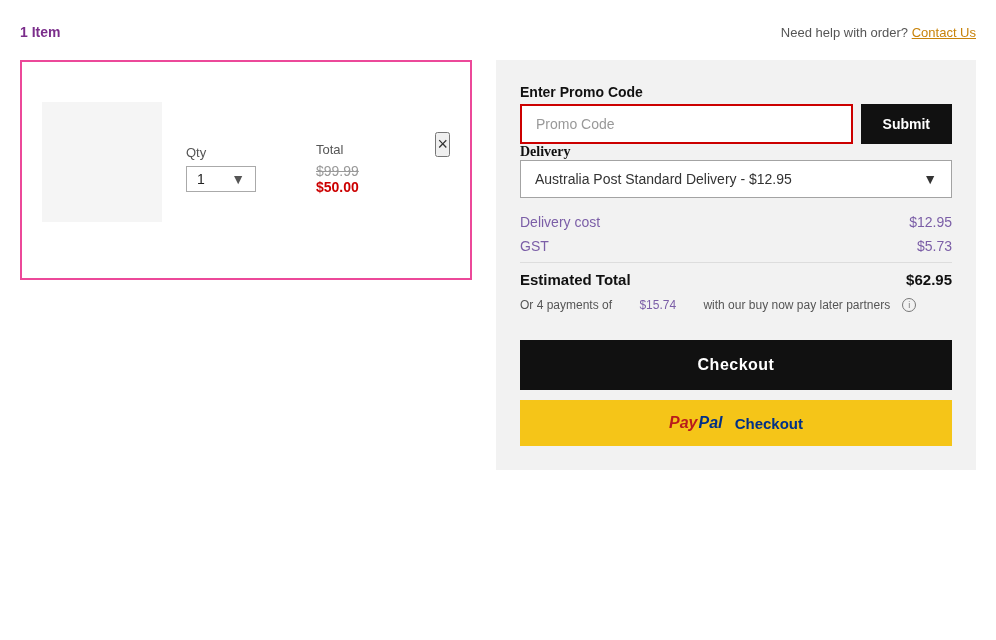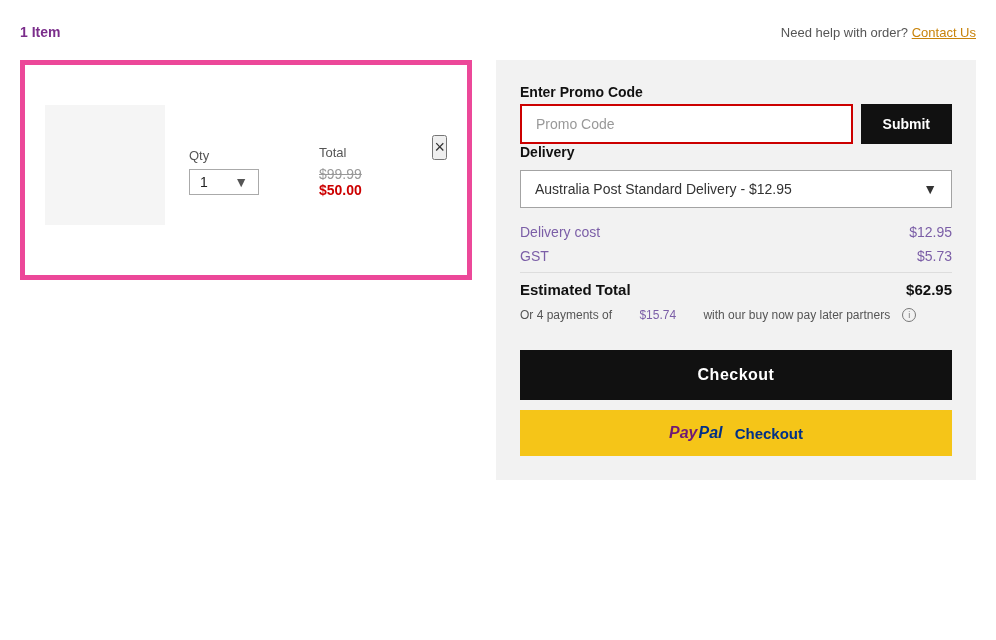--- a/index.html
+++ b/index.html
@@ -11,21 +11,21 @@
 
     .header-row { display: flex; justify-content: space-between; align-items: center; margin-bottom: 20px; }
 
     .item-count { color: #7b2d8b; font-size: 14px; font-weight: 600; }
 
     .help-text { font-size: 13px; color: #555; }
     .help-text a { color: #c8830a; text-decoration: underline; }
 
     .main-content { display: flex; gap: 24px; align-items: flex-start; }
 
-    .cart-section { flex: 1; border: 5px solid #ec4899; min-height: 220px; padding: 20px; position: relative; }
+    .cart-section { flex: 1; border: 2px solid #ec4899; min-height: 220px; padding: 20px; position: relative; }
 
     .cart-item { display: flex; align-items: center; gap: 24px; padding: 20px 0; }
 
     .cart-item-image-placeholder { width: 120px; height: 120px; background: #f5f5f5; flex-shrink: 0; }
 
     .cart-item-details { flex: 1; }
 
     .qty-total-row { display: flex; align-items: center; gap: 60px; margin-top: 12px; }
 
     .qty-label { font-size: 13px; color: #555; margin-bottom: 6px; }
@@ -44,21 +44,21 @@
 
     .promo-label { font-size: 14px; font-weight: 700; margin-bottom: 4px; color: #111; }
 
     .promo-row { display: flex; gap: 8px; }
 
     .promo-input { flex: 1; padding: 10px 14px; border: 2.5px solid #cc0000; background: #fff; font-size: 14px; color: #999; outline: none; }
     .promo-input::placeholder { color: #999; }
 
     .submit-btn { background: #111; color: #fff; border: none; padding: 10px 22px; font-size: 14px; font-weight: 600; cursor: pointer; white-space: nowrap; }
 
-    .delivery-label { font-size: 14px; font-weight: 700; margin-bottom: 10px; color: #111; }
+    .delivery-label { font-size: 14px; font-weight: 700; color: #111; font-family: Liberation Serif, serif; }
 
     .delivery-select-wrapper { display: flex; align-items: center; border: 1px solid #a3a3a3; background: #fff; padding: 10px 14px; margin-bottom: 16px; cursor: pointer; justify-content: space-between; }
     .delivery-select-wrapper span { font-size: 14px; color: #333; }
 
     .cost-row { display: flex; justify-content: space-between; margin-bottom: 8px; }
     .cost-row .label { color: #7b5ea7; font-size: 14px; }
     .cost-row .value { color: #7b5ea7; font-size: 14px; }
 
     .divider { border: none; border-top: 1px solid #ddd; margin: 8px 0; }
 
@@ -68,21 +68,21 @@
 
     .installment-text { font-size: 12px; color: #555; margin-bottom: 28px; display: flex; align-items: center; gap: 12px; }
     .installment-text a { color: #7b5ea7; text-decoration: none; }
     .info-icon { display: inline-flex; align-items: center; justify-content: center; width: 14px; height: 14px; border: 1px solid #777; border-radius: 50%; font-size: 9px; color: #777; flex-shrink: 0; }
 
     .checkout-btn { display: block; width: 100%; background: #111; color: #fff; border: none; padding: 16px; font-size: 16px; font-weight: 700; cursor: pointer; margin-bottom: 10px; text-align: center; letter-spacing: 0.5px; }
 
     .paypal-btn { display: block; width: 100%; background: #f5c518; color: #003087; border: none; padding: 14px; font-size: 15px; font-weight: 700; cursor: pointer; text-align: center; display: flex; align-items: center; justify-content: center; gap: 4px; }
 
     .paypal-logo { display: inline-flex; align-items: center; gap: 1px; }
-    .paypal-pay { color: #701a75; font-weight: 800; font-size: 16px; font-style: italic; }
+    .paypal-pay { color: #b91c1c; font-weight: 800; font-size: 16px; font-style: italic; }
     .paypal-pal { color: #003087; font-weight: 800; font-size: 16px; font-style: italic; }
     .paypal-checkout-text { color: #003087; font-size: 15px; font-weight: 600; }
 
     .chevron-down { font-size: 12px; color: #555; }
   </style>
 </head>
 <body>
 
 <div class="page-container">
 

